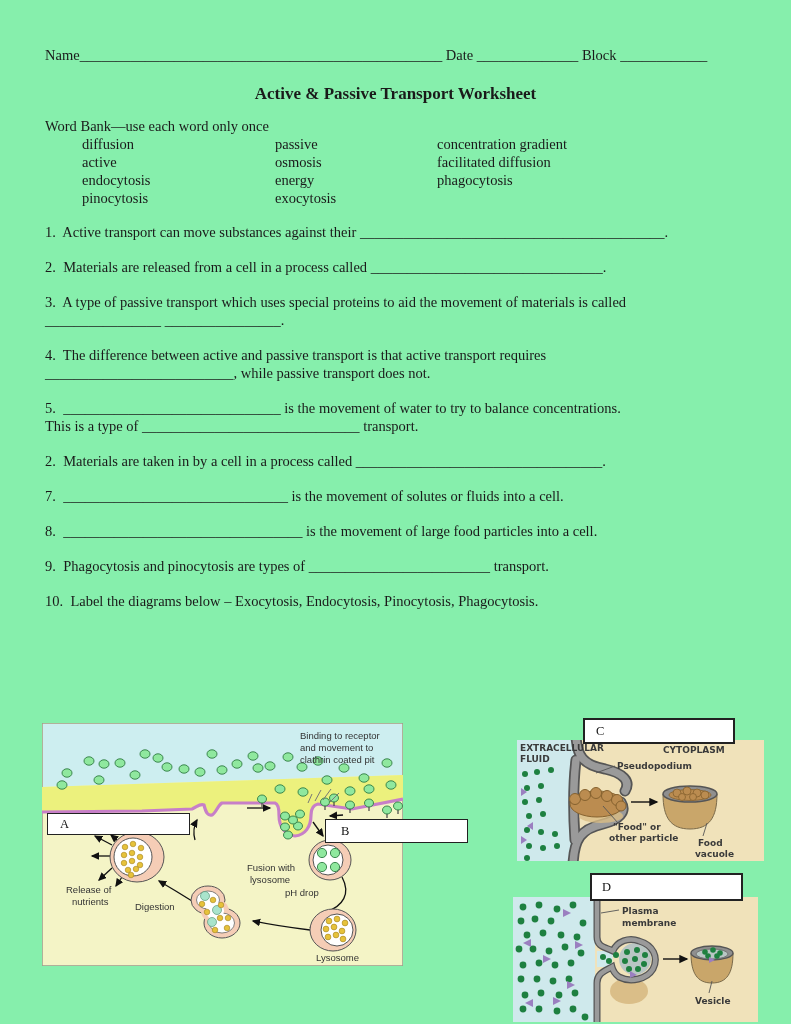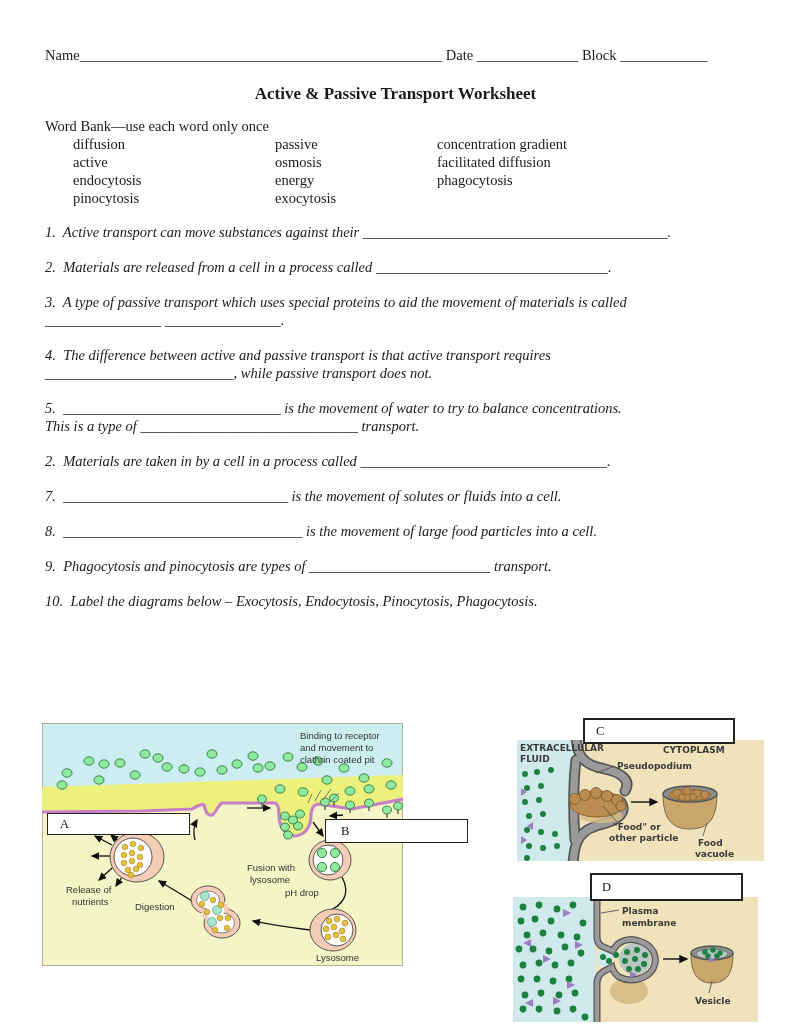--- a/index.html
+++ b/index.html
@@ -1,30 +1,30 @@
 <!DOCTYPE html>
 <html><head>
 <meta charset="utf-8">
 <style>
   html,body{margin:0;padding:0;background:#e8e8e8;}
   .page{
-    position:relative;width:791px;height:1024px;background:#ffffff;
+    position:relative;width:791px;height:1024px;background:#86efac;
     margin:0 auto;overflow:hidden;
     font-family:"Liberation Serif", serif;color:#1a1a1a;
   }
   .content{position:absolute;left:45px;top:46px;width:701px;}
   .header-line{font-size:14.5px;line-height:18px;white-space:pre-wrap;}
   .title{margin-top:19px;text-align:center;font-size:17px;font-weight:bold;line-height:22px;}
   .title span{}
   .wordbank{margin-top:12px;font-size:14.5px;line-height:18px;}
   .wb-cols{position:relative;height:73px;}
   .wb-col{position:absolute;top:0;}
-  .wb-col.c1{left:28px;} .wb-col.c2{left:230px;} .wb-col.c3{left:392px;}
+  .wb-col.c1{left:37px;} .wb-col.c2{left:230px;} .wb-col.c3{left:392px;}
   .questions{margin-top:15px;}
-  .questions p{margin:0 0 17px 0;font-size:14.5px;line-height:18px;white-space:pre-wrap;font-style:italic;}
+  .questions p{margin:0 0 17px 0;font-size:14.5px;line-height:18px;white-space:pre-wrap;}
   .diagrams{position:absolute;left:0;top:678px;width:791px;height:320px;margin-top:40px;}
   .dg{position:absolute;}
   .answer-box{
     position:absolute;background:#ffffff;border:1px solid #222;
     font-family:"Liberation Serif", serif;font-size:12.5px;color:#111;
     display:flex;align-items:center;z-index:5;
   }
   .answer-box.thick{border-width:2px;}
   .lbl-sm{font-family:"Liberation Sans", sans-serif;font-size:9.5px;fill:#333;}
   .lbl-bold{font-family:"DejaVu Sans", sans-serif;font-size:9px;font-weight:bold;fill:#3a3a3a;}

